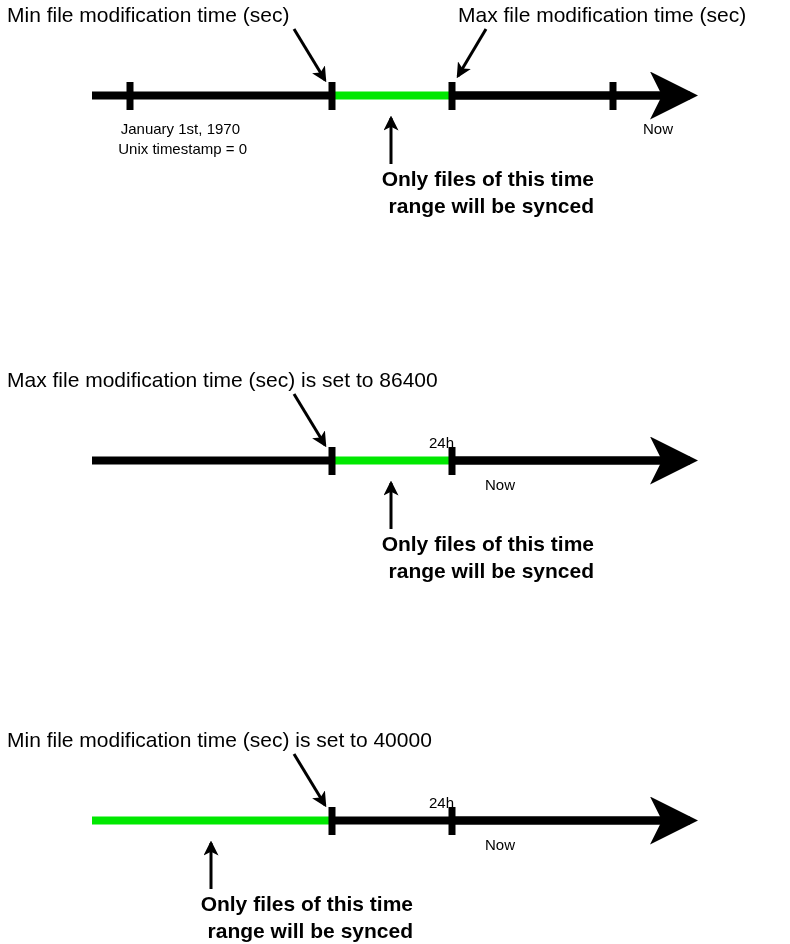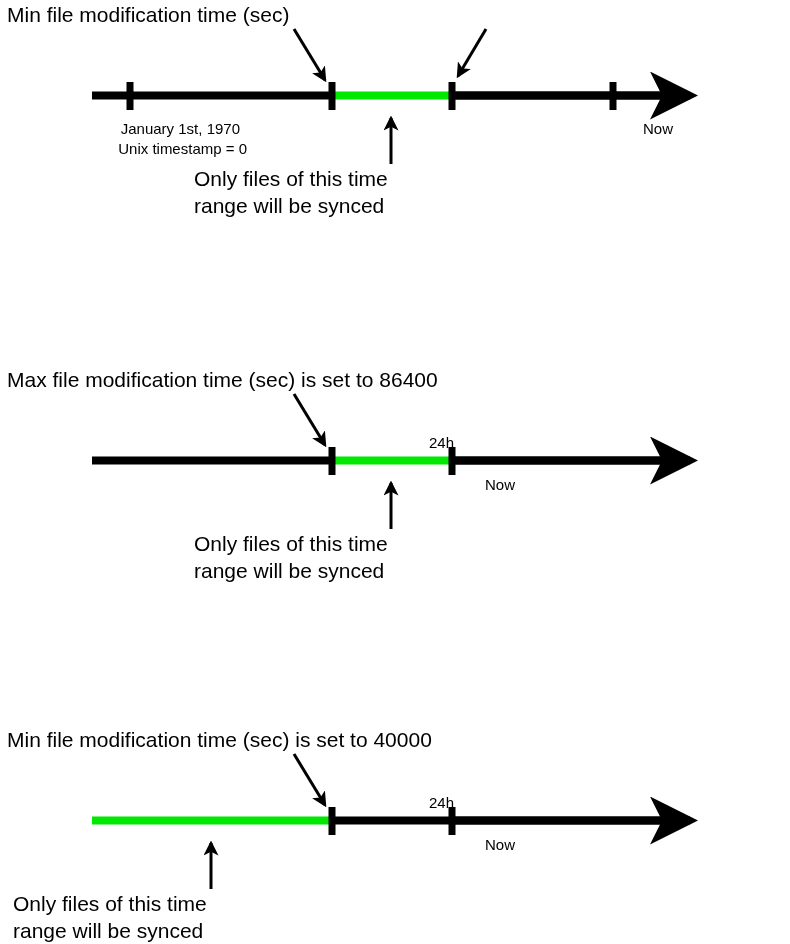--- a/index.html
+++ b/index.html
@@ -31,21 +31,21 @@
     display: block;
   }
   .txt {
     position: absolute;
     white-space: pre;
     line-height: 1.18;
     color: #000000;
     font-family: "Liberation Sans", sans-serif;
   }
   .t-heading { font-size: 21px; }
-  .t-body    { font-size: 21px; text-align: left; }
+  .t-body    { font-size: 21px; text-align: right; font-weight: bold; }
   .t-small   { font-size: 15px; text-align: right; }
   .anchor-c  { transform: translate(-50%, 0); }
 </style>
 </head>
 <body>
 
 <div class="canvas">
 
   <svg class="diagram-layer" viewBox="0 0 790 944">
     <defs>
@@ -94,20 +94,21 @@
       <line x1="332" y1="807" x2="332" y2="835" stroke="#000000" stroke-width="7"></line>
       <line x1="452" y1="807" x2="452" y2="835" stroke="#000000" stroke-width="7"></line>
 
       <line x1="294" y1="754" x2="325" y2="805" stroke="#000000" stroke-width="3" marker-end="url(#arrowSmall)"></line>
       <line x1="211" y1="889" x2="211" y2="843" stroke="#000000" stroke-width="3" marker-end="url(#arrowSmall)"></line>
     </g>
   </svg>
 
   <div class="txt t-heading" style="left:7px; top:3px;">Min file modification time (sec)</div>
 
+  <div class="txt t-heading" style="left:458px; top:3px;">Max file modification time (sec)</div>
 
   <div class="txt t-small anchor-c" style="left:130px; top:120px; width:220px;">January 1st, 1970</div>
 
   <div class="txt t-small anchor-c" style="left:137px; top:140px; width:220px;">Unix timestamp = 0</div>
 
   <div class="txt t-small anchor-c" style="left:613px; top:120px; width:120px;">Now</div>
 
   <div class="txt t-body anchor-c" style="left:394px; top:167px; width:400px;">Only files of this time</div>
 
   <div class="txt t-body anchor-c" style="left:394px; top:194px; width:400px;">range will be synced</div>

